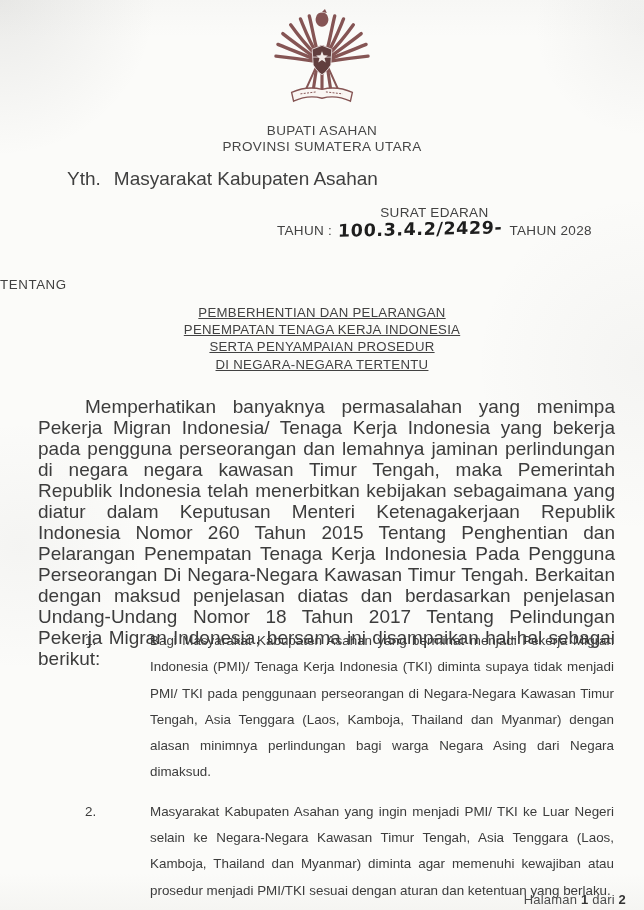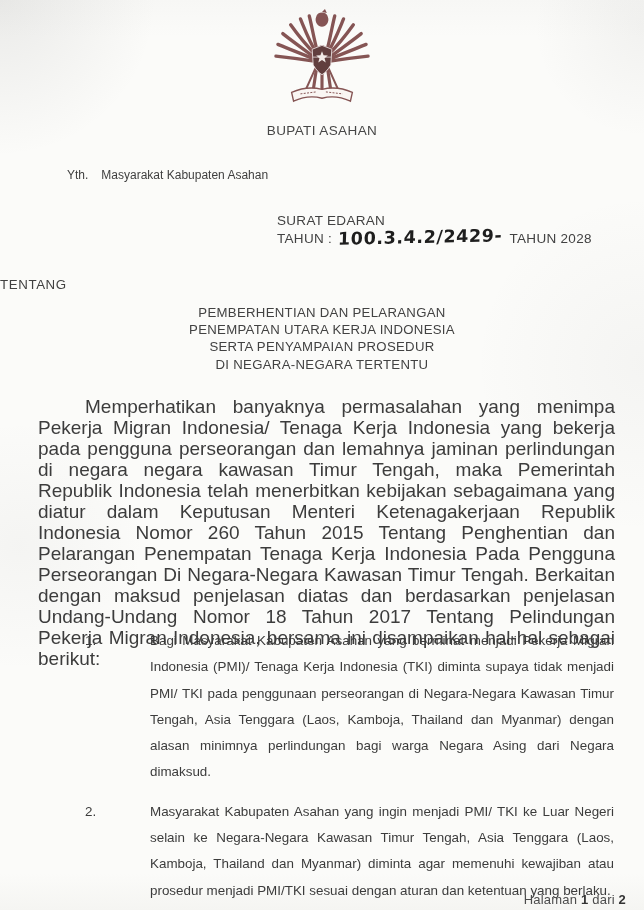--- a/index.html
+++ b/index.html
@@ -25,45 +25,45 @@
 
   
   .gov-header {
     position:absolute; top:123px; left:0; width:100%;
     text-align:center; font-size:13.5px; line-height:16px;
     color:#474747; letter-spacing:0.4px;
   }
 
   
   .recipient {
-    position:absolute; top:168px; left:67px; font-size:12px; color:#3f3f3f;
+    position:absolute; top:168px; left:67px; font-size:19px; color:#3f3f3f;
   }
   .recipient .prefix { margin-right:13px; }
 
   
   .se-heading {
-    position:absolute; top:212px; left:277px; font-size:13.5px;
-    color:#424242; letter-spacing:0.3px; line-height:17px;
+    position:absolute; top:204px; left:277px; font-size:13.5px;
+    color:#424242; letter-spacing:0.3px; line-height:17px;text-align:center;
   }
   .nomor-line { display:flex; align-items:baseline; white-space:nowrap; }
   .handwritten {
     font-family:"DejaVu Sans", sans-serif; font-weight:bold; font-size:17.5px;
     color:#1e1e1e; letter-spacing:0.6px; margin:0 7px 0 6px;
     display:inline-block; transform:rotate(-1.2deg) skewX(-3deg);
   }
 
   
   .tentang {
     position:absolute; top:277px; left:0; width:100%;
     font-size:13.3px; letter-spacing:0.6px; color:#404040;
   }
   .subject-title {
     position:absolute; top:304px; left:0; width:100%;
     text-align:center; font-size:13.2px; line-height:17.2px;
-    letter-spacing:0.3px; color:#424242;
+    letter-spacing:0.3px; color:#424242;text-decoration:underline;
   }
 
   
   .opening-paragraph {
     position:absolute; top:396px; left:38px; width:577px;
     font-size:19px; line-height:21px; text-align:justify;
     text-indent:47px; color:#3c3c3c;
   }
 
   .item-list { position:absolute; top:628px; left:85px; width:529px; }
@@ -132,39 +132,40 @@
 
       <path d="M50,44 L51.6,48.2 L56,48.4 L52.6,51.2 L53.8,55.4 L50,53 L46.2,55.4 L47.4,51.2 L44,48.4 L48.4,48.2 Z" fill="#f2e9e6"></path>
 
       <path d="M19,86 Q35,79 50,83 Q65,79 81,86 L79,95 Q64,88 50,92 Q36,88 21,95 Z" fill="#faf6f3" stroke="#7c4747" stroke-width="1.4"></path>
       <path d="M28,87.5 L44,85.5 M54,85.5 L71,87.5" stroke="#7c4747" stroke-width="1" stroke-dasharray="2 1.4"></path>
     </svg>
   </div>
 
   <div class="gov-header">
     <div>BUPATI ASAHAN</div>
+    <div>PROVINSI SUMATERA UTARA</div>
   </div>
 
   <div class="recipient">
     <span class="prefix">Yth.</span><span>Masyarakat Kabupaten Asahan</span>
   </div>
 
   <div class="se-heading">
     <div>SURAT EDARAN</div>
     <div class="nomor-line">
       <span>TAHUN :</span>
       <span class="handwritten">100.3.4.2/2429-</span>
       <span>TAHUN 2028</span>
     </div>
   </div>
 
   <div class="tentang">TENTANG</div>
   <div class="subject-title">
     <div>PEMBERHENTIAN DAN PELARANGAN</div>
-    <div>PENEMPATAN UTARA KERJA INDONESIA</div>
+    <div>PENEMPATAN TENAGA KERJA INDONESIA</div>
     <div>SERTA PENYAMPAIAN PROSEDUR</div>
     <div>DI NEGARA-NEGARA TERTENTU</div>
   </div>
 
   <div class="opening-paragraph">Memperhatikan banyaknya permasalahan yang menimpa Pekerja Migran Indonesia/ Tenaga Kerja Indonesia yang bekerja pada pengguna perseorangan dan lemahnya jaminan perlindungan di negara negara kawasan Timur Tengah, maka Pemerintah Republik Indonesia telah menerbitkan kebijakan sebagaimana yang diatur dalam Keputusan Menteri Ketenagakerjaan Republik Indonesia Nomor 260 Tahun 2015 Tentang Penghentian dan Pelarangan Penempatan Tenaga Kerja Indonesia Pada Pengguna Perseorangan Di Negara-Negara Kawasan Timur Tengah. Berkaitan dengan maksud penjelasan diatas dan berdasarkan penjelasan Undang-Undang Nomor 18 Tahun 2017 Tentang Pelindungan Pekerja Migran Indonesia, bersama ini disampaikan hal-hal sebagai berikut:</div>
 
   <div class="item-list">
     <div class="list-item">
       <div class="item-number">1.</div>
       <div class="item-text">Bagi Masyarakat Kabupaten Asahan yang berminat menjadi Pekerja Migran Indonesia (PMI)/ Tenaga Kerja Indonesia (TKI) diminta supaya tidak menjadi PMI/ TKI pada penggunaan perseorangan di Negara-Negara Kawasan Timur Tengah, Asia Tenggara (Laos, Kamboja, Thailand dan Myanmar) dengan alasan minimnya perlindungan bagi warga Negara Asing dari Negara dimaksud.</div>

